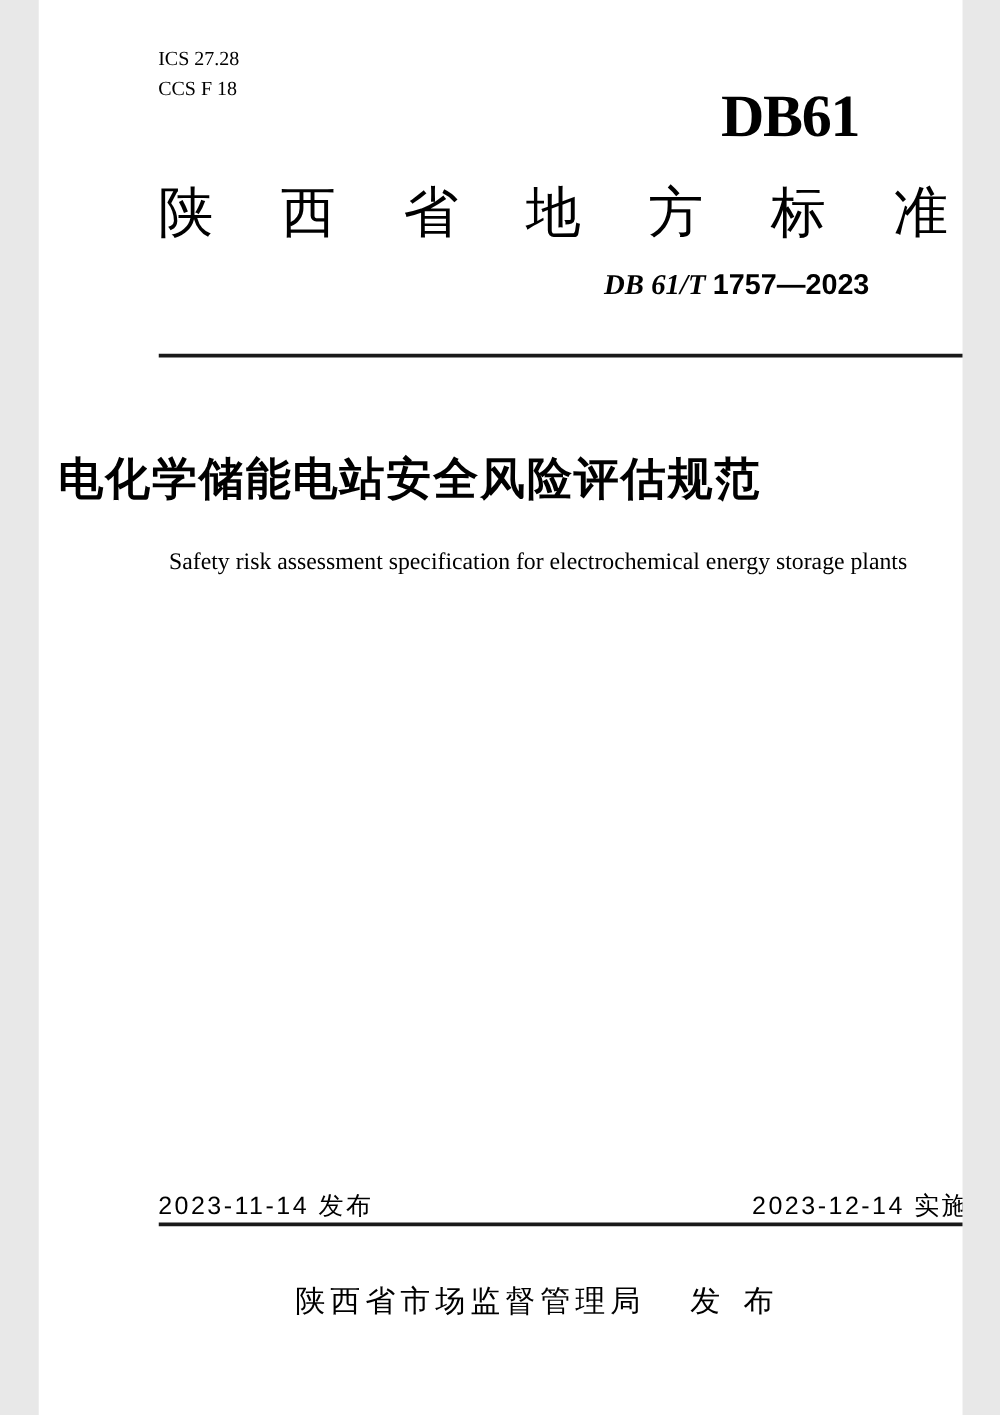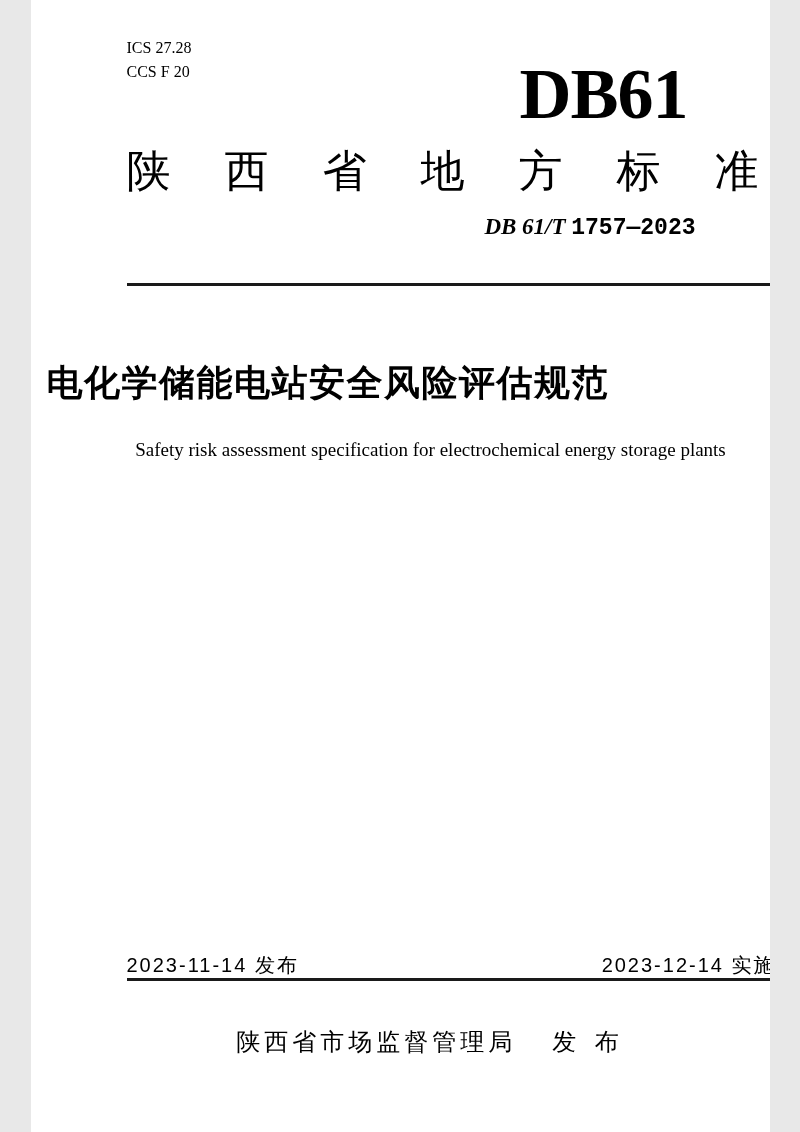--- a/index.html
+++ b/index.html
@@ -26,21 +26,21 @@
     line-height: 24px;
     font-family: "Liberation Serif", serif;
   }
   
   .db-logo {
     position: absolute;
     top: 58px;
     right: 82px;
     font-family: "Liberation Serif", serif;
     font-weight: bold;
-    font-size: 72px;
+    font-size: 48px;
     line-height: 72px;
     letter-spacing: -1px;
   }
   
   .standard-type {
     position: absolute;
     left: 96px;
     top: 146px;
     width: 632px;
     display: flex;
@@ -54,21 +54,21 @@
   .standard-number {
     position: absolute;
     top: 214px;
     right: 74px;
     font-size: 23px;
     line-height: 26px;
     font-weight: bold;
     white-space: nowrap;
   }
   .standard-number .num-prefix { font-family: "Liberation Serif", serif; font-style: italic; }
-  .standard-number .num-digits { font-family: Liberation Mono, monospace; font-weight: 600; }
+  .standard-number .num-digits { font-family: Liberation Sans, sans-serif; font-weight: 600; }
   
   .rule {
     position: absolute;
     left: 96px;
     width: 649px;
     height: 2.5px;
     background: #1a1a1a;
   }
   .rule-top { top: 283px; }
   .rule-bottom { top: 978px; }
@@ -129,21 +129,21 @@
   .publisher-name { letter-spacing: 4px; }
   .publish-label { margin-left: 36px; letter-spacing: 6px; }
 </style>
 </head>
 <body>
 
 <div class="page">
 
   <div class="ics-block">
     <div>ICS 27.28</div>
-    <div>CCS F 20</div>
+    <div>CCS F 18</div>
   </div>
 
   <div class="db-logo">DB61</div>
 
   <div class="standard-type">
     <span>陕</span>
     <span>西</span>
     <span>省</span>
     <span>地</span>
     <span>方</span>

